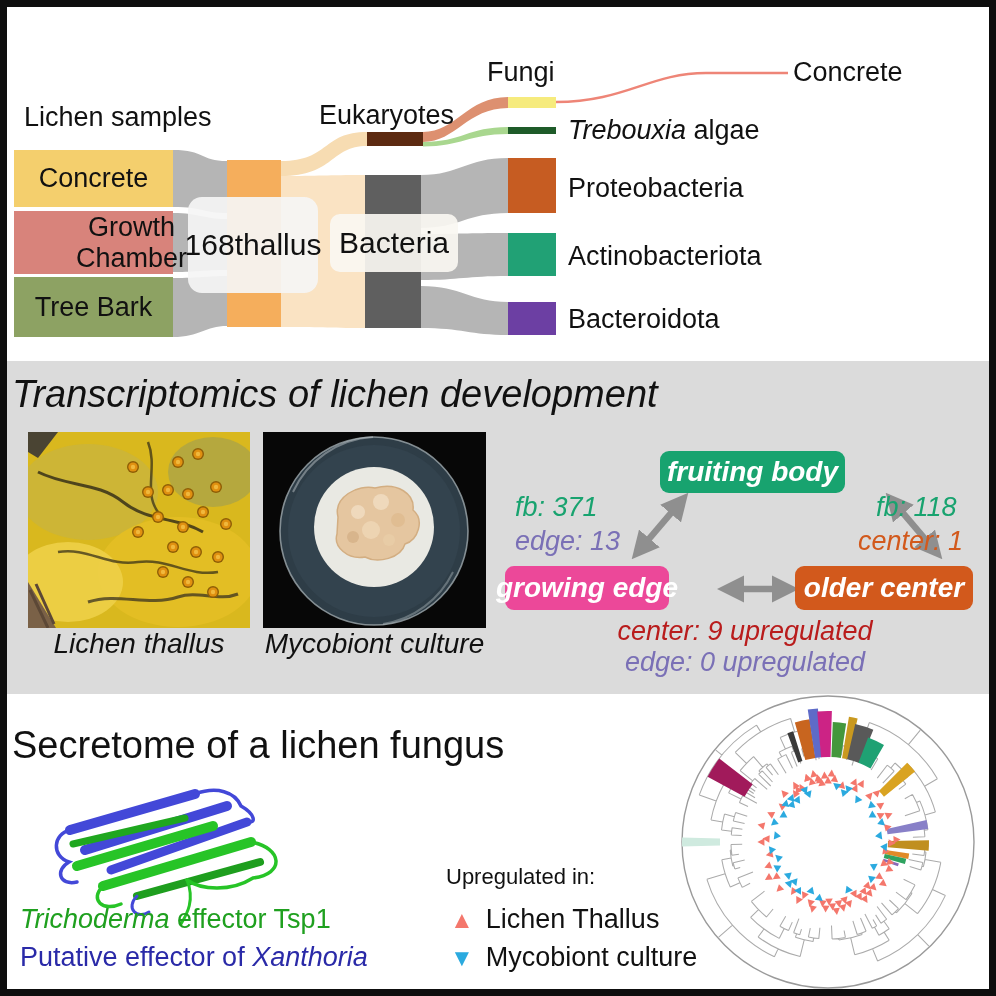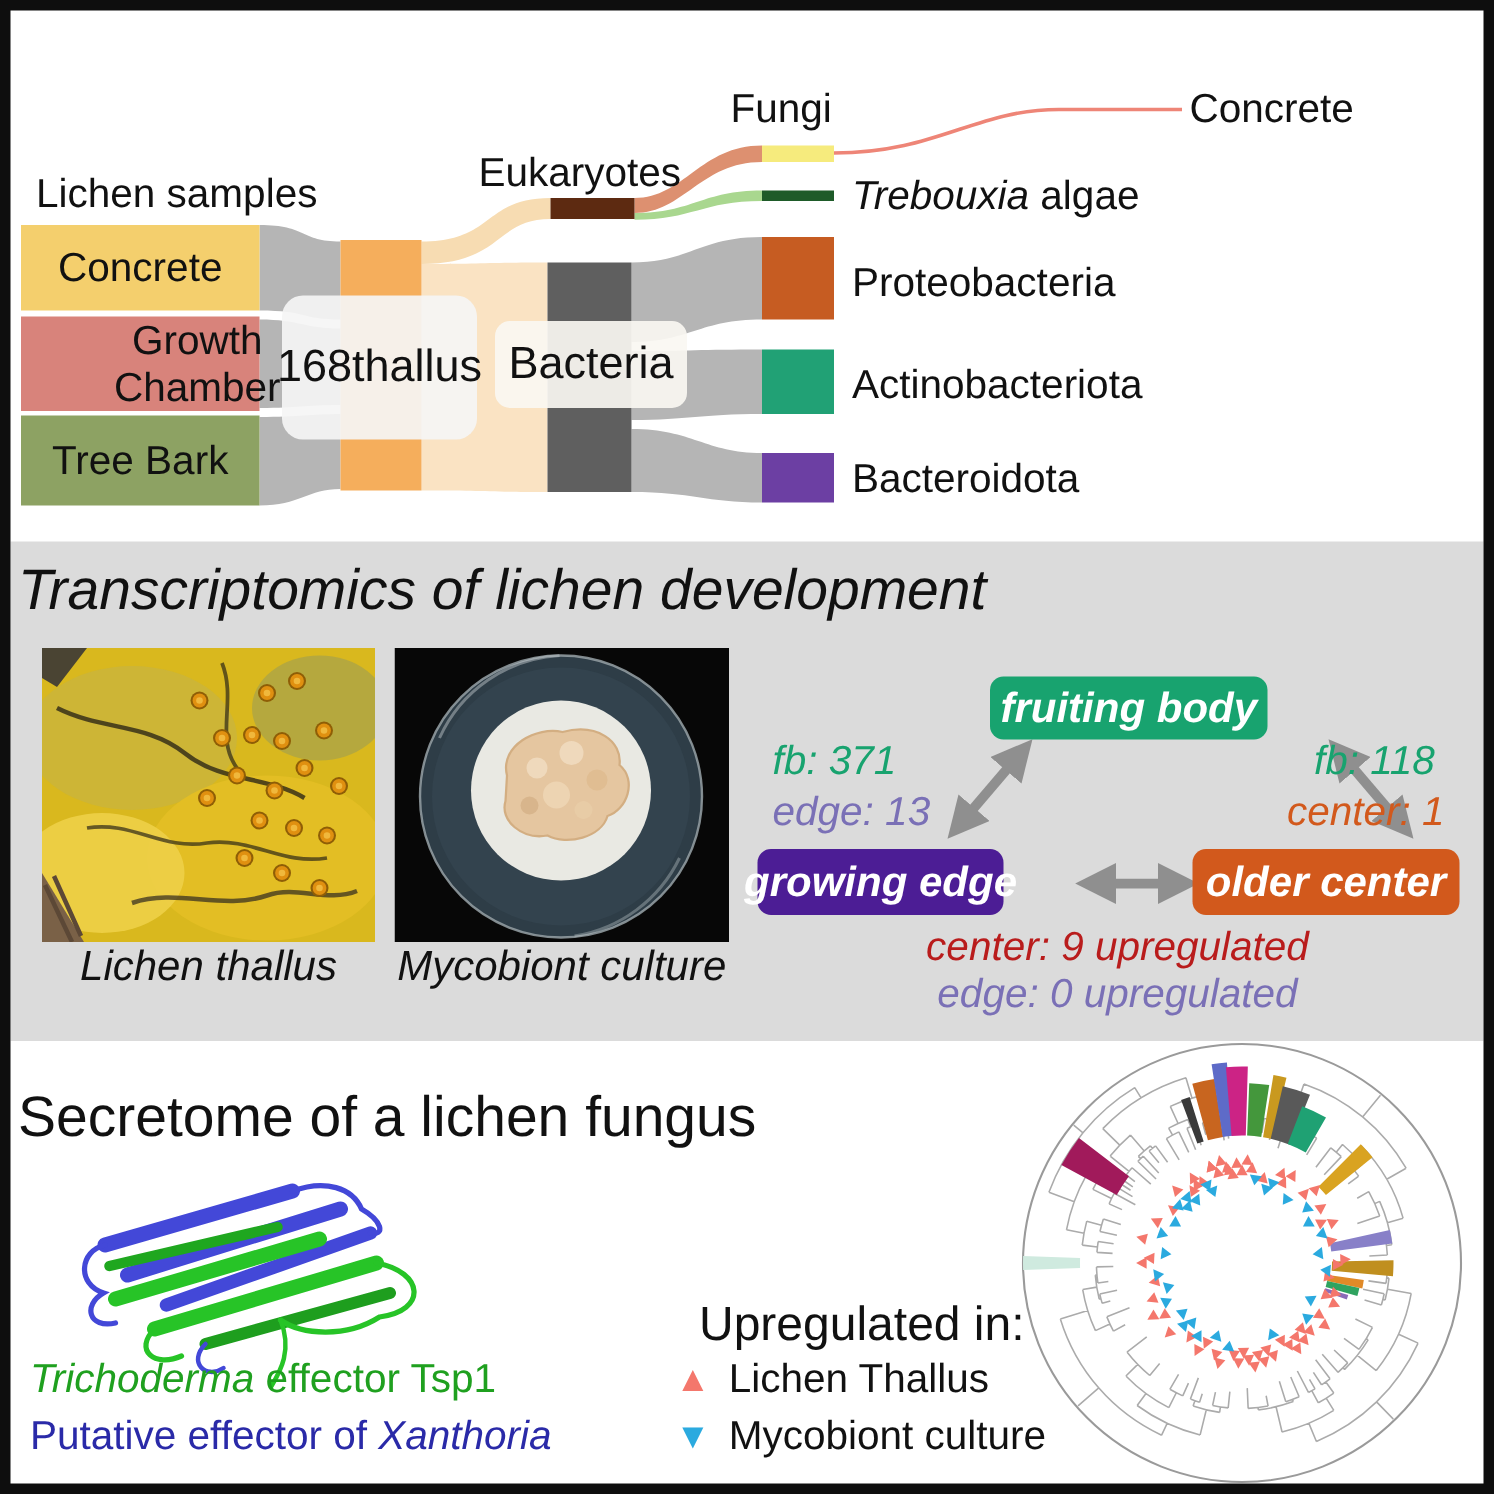--- a/index.html
+++ b/index.html
@@ -57,21 +57,21 @@
       <rect x="227" y="160" width="54" height="167" fill="#F5AE5C"></rect>
       <rect x="367" y="132" width="56" height="14" fill="#5D2A11"></rect>
       <rect x="365" y="175" width="56" height="153" fill="#5F5F5F"></rect>
       <rect x="508" y="97" width="48" height="11" fill="#F6EB7D"></rect>
       <rect x="508" y="127" width="48" height="7" fill="#1E5B29"></rect>
       <rect x="508" y="158" width="48" height="55" fill="#C65C22"></rect>
       <rect x="508" y="233" width="48" height="43" fill="#21A175"></rect>
       <rect x="508" y="302" width="48" height="33" fill="#6C3FA3"></rect>
     </svg>
 
-    <div class="abs lbl" style="left:17px;top:95px;margin-top:12px;">Lichen samples</div>
+    <div class="abs lbl" style="left:17px;top:95px;">Lichen samples</div>
     <div class="node-label" style="left:7px;top:143px;width:159px;height:57px;">Concrete</div>
     <div class="node-label" style="left:7px;top:204px;width:159px;height:63px;margin-left:38px;">Growth Chamber</div>
     <div class="node-label" style="left:7px;top:270px;width:159px;height:60px;">Tree Bark</div>
 
     <div class="soft-box" style="left: 181px; top: 190px; width: 130px; height: 96px; background-color: rgba(245, 245, 245, 0.92);">
       <div>168</div>
       <div>thallus</div>
     </div>
 
     <div class="abs lbl" style="left:312px;top:93px;">Eukaryotes</div>
@@ -189,21 +189,21 @@
         </marker>
       </defs>
       <line x1="183" y1="18" x2="137" y2="72" stroke="#8F8F8F" stroke-width="6.5" marker-start="url(#ah)" marker-end="url(#ah)"></line>
       <line x1="391" y1="18" x2="437" y2="72" stroke="#8F8F8F" stroke-width="6.5" marker-start="url(#ah)" marker-end="url(#ah)"></line>
       <line x1="225" y1="108" x2="291" y2="108" stroke="#8F8F8F" stroke-width="6.5" marker-start="url(#ah)" marker-end="url(#ah)"></line>
     </svg>
 
     <div class="dev-box" style="left: 653px; top: 90px; width: 185px; height: 42px; background-color: rgb(24, 163, 111);">
         <span>fruiting body</span>
       </div>
-    <div class="dev-box" style="left: 498px; top: 205px; width: 164px; height: 44px; background-color: #4c1d95;">
+    <div class="dev-box" style="left: 498px; top: 205px; width: 164px; height: 44px; background-color: #ec4899;">
         <span>growing edge</span>
       </div>
     <div class="dev-box" style="left: 788px; top: 205px; width: 178px; height: 44px; background-color: rgb(210, 89, 28);">
         <span>older center</span>
       </div>
 
     <div class="stat" style="left: 508px; top: 131px; color: rgb(24, 163, 111);">fb: 371</div>
     <div class="stat" style="left: 508px; top: 165px; color: rgb(122, 112, 182);">edge: 13</div>
     <div class="stat" style="left: 869px; top: 131px; color: rgb(24, 163, 111);">fb: 118</div>
     <div class="stat" style="left: 851px; top: 165px; color: rgb(210, 89, 28);">center: 1</div>
@@ -228,21 +228,21 @@
         <path d="M25,52 C8,56 6,78 24,84 C10,92 14,108 32,104" stroke="#4348D8" stroke-width="3.5"></path>
         <path d="M58,108 C44,122 58,134 76,126" stroke="#27C427" stroke-width="3.5"></path>
         <path d="M142,102 C150,122 142,136 136,146" stroke="#27C427" stroke-width="3"></path>
         <path d="M92,118 C80,130 92,142 104,134" stroke="#4348D8" stroke-width="3"></path>
       </g>
     </svg>
 
     <div class="abs lbl" style="left: 13px; top: 210px; color: rgb(31, 160, 31);"><i>Trichoderma</i><span> effector Tsp1</span></div>
     <div class="abs lbl" style="left: 13px; top: 248px; color: rgb(42, 42, 168);"><span>Putative effector of </span><i>Xanthoria</i></div>
 
-    <div class="abs" style="left:459px;top:170px;font-size:32px;">Upregulated in:</div>
+    <div class="abs" style="left:439px;top:170px;font-size:22px;">Upregulated in:</div>
     <div class="abs legend-item" style="left:443px;top:210px;">
       <span class="tri" style="color: rgb(244, 119, 108);">▲</span>
       <span>Lichen Thallus</span>
     </div>
     <div class="abs legend-item" style="left:443px;top:248px;">
       <span class="tri" style="color: rgb(43, 170, 223);">▼</span>
       <span>Mycobiont culture</span>
     </div>
 
     <svg id="tree-svg" class="abs" style="left:667px;top:-2px;" width="308" height="300" viewBox="-154 -150 308 300">

